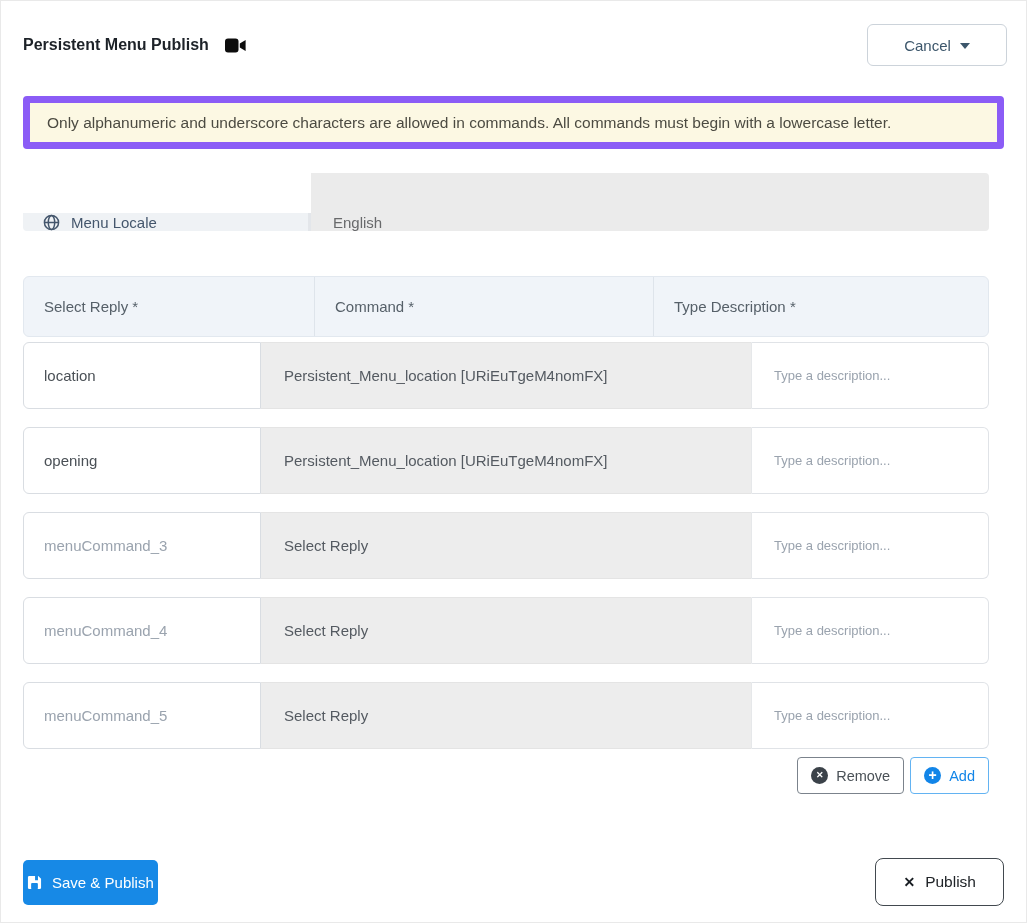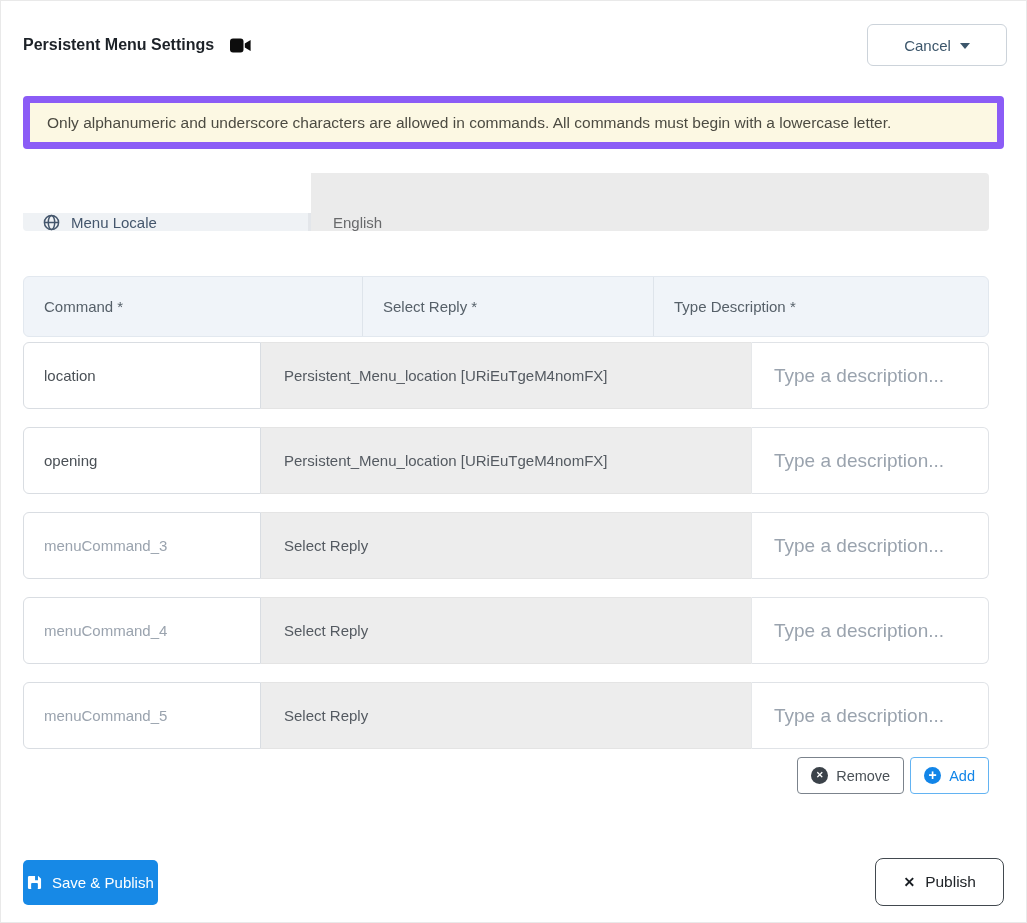--- a/index.html
+++ b/index.html
@@ -72,21 +72,21 @@
   .reply-select {
     flex:1; background:var(--reply-bg,#ededed);
     border-top:1px solid #e4e4e4; border-bottom:1px solid #e4e4e4;
     display:flex; align-items:center; padding-left:23px;
     font-size:15px; color:#545a61; cursor:pointer;
   }
   .desc-input {
     width:238px; height:67px; background:#fff;
     border:1px solid #e0e3e7; border-left:1px solid #e6e8ea;
     border-radius:0 6px 6px 0;
-    padding:0 12px 0 22px; font-size:19px; color:#4a5056; outline:none;
+    padding:0 12px 0 22px; font-size:13px; color:#4a5056; outline:none;
     font-family:inherit;
   }
   input::placeholder { color:#9aa3ae; opacity:1; }
 
   
   .actions { display:flex; justify-content:flex-end; gap:6px; margin:8px 37px 0 0; }
   .btn-ra { display:inline-flex; align-items:center; gap:8px; height:37px;
             background:#fff; border-radius:4px; padding:0 13px; font-size:14.5px; cursor:pointer; }
   .remove-btn { border:1px solid #7b838c; color:#4a5157; }
   .add-btn    { border:1px solid #63b3f2; color:var(--add-blue,#1285e8); }
@@ -112,21 +112,21 @@
   .x-glyph { font-weight:700; font-size:14px; color:#181d22; }
   .save-icon svg { display:block; }
 </style>
 </head>
 <body>
 
 <div class="card">
 
   <div class="topbar">
     <div class="title-wrap">
-      <span class="page-title">Persistent Menu Settings</span>
+      <span class="page-title">Persistent Menu Publish</span>
       <span class="video-icon">
         <svg width="22" height="15" viewBox="0 0 22 15" fill="#0d0d0d">
           <rect x="0" y="0.5" width="13.5" height="14" rx="3"></rect>
           <path d="M14.8 5.4 L20.6 2.1 L20.6 12.9 L14.8 9.6 Z"></path>
         </svg>
       </span>
     </div>
     <button class="options-btn">
       <span>Cancel</span>
       <span class="caret-down"></span>
@@ -147,25 +147,25 @@
         </svg>
       </span>
       <span>Menu Locale</span>
     </div>
     <div class="locale-value">
       <span>English</span>
     </div>
   </div>
 
   <div class="thead">
+    <div class="th th-reply">
+      <span>Select Reply *</span>
+    </div>
     <div class="th th-command">
       <span>Command *</span>
-    </div>
-    <div class="th th-reply">
-      <span>Select Reply *</span>
     </div>
     <div class="th th-desc">
       <span>Type Description *</span>
     </div>
   </div>
 
   <div class="tbody" id="rows-container">
       <div class="trow">
         <input type="text" class="cmd-input" value="location" style="">
         <div class="reply-select">Persistent_Menu_location [URiEuTgeM4nomFX]</div>

